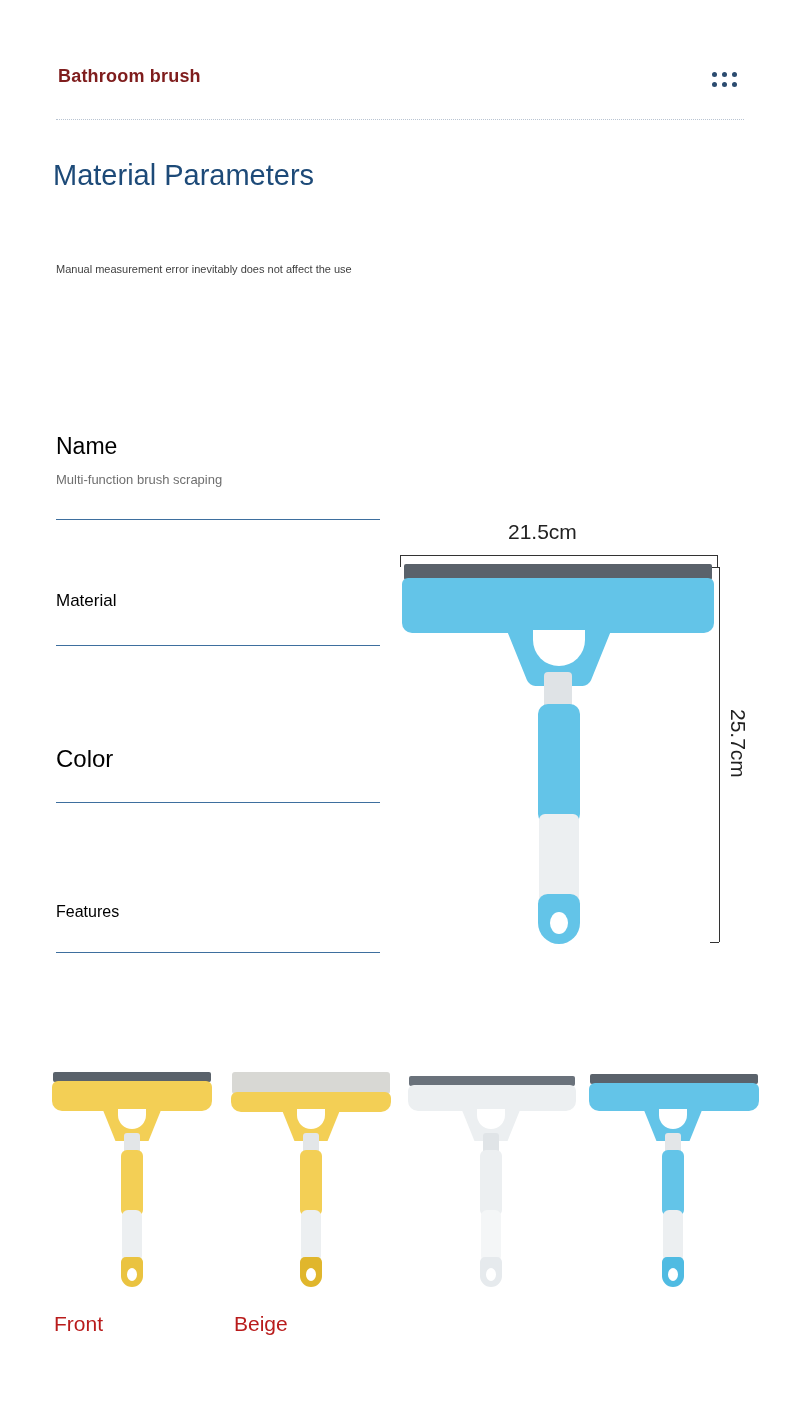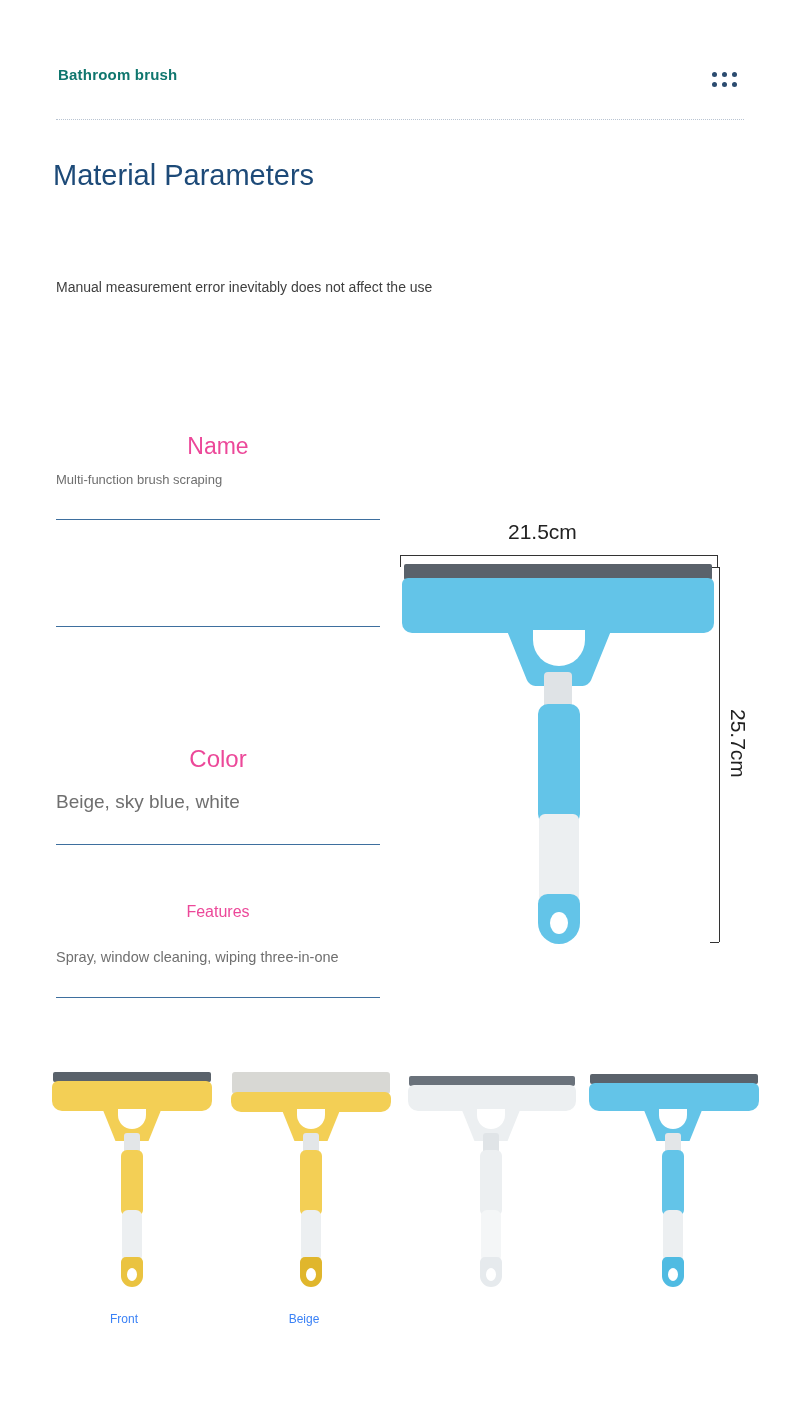--- a/index.html
+++ b/index.html
@@ -28,23 +28,23 @@
     top: 58px;
     width: 688px;
     height: 62px;
     border-bottom: 1px dotted #b9c4d2;
     box-sizing: border-box;
   }
   .header-title {
     position: absolute;
     left: 2px;
     top: 8px;
-    font-size: 15px;
+    font-size: 18px;
     font-weight: bold;
-    color: #0f766e;
+    color: #7f1d1d;
     letter-spacing: 0.2px;
   }
   .header-dots {
     position: absolute;
     right: 2px;
     top: 14px;
     width: 30px;
     height: 20px;
   }
   .header-dots span {
@@ -68,35 +68,34 @@
     top: 158px;
     width: 270px;
     font-size: 29px;
     color: #1d4a78;
     line-height: 34px;
     font-weight: normal;
   }
   .section-note {
     position: absolute;
     left: 56px;
-    top: 279px;
-    font-size: 14px;
+    top: 263px;
+    font-size: 11px;
     color: #3f3f3f;
   }
 
   
   .spec {
     position: absolute;
     left: 56px;
     width: 324px;
   }
   .spec-label {
-    color: #ec4899;
+    color: #000000;
     line-height: 1.1;
-    text-align: center;
   }
   .spec-value {
     color: #6f6f6f;
     line-height: 1.25;
   }
   .spec-rule {
     border-bottom: 1px solid #3e6f9e;
     width: 324px;
   }
 
@@ -217,23 +216,22 @@
   
   .variants {
     position: absolute;
     left: 0;
     top: 1060px;
     width: 790px;
     height: 300px;
   }
   .variant-caption {
     position: absolute;
-    font-size: 12px;
-    color: #3b82f6;
-    text-align: center;
+    font-size: 21px;
+    color: #b91c1c;
     width: 140px;
   }
 </style>
 </head>
 <body>
 
 <div class="page">
 
   <div class="header">
     <div class="header-title">Bathroom brush</div>
@@ -250,32 +248,31 @@
   <div class="section-title">Material Parameters</div>
   <div class="section-note">Manual measurement error inevitably does not affect the use</div>
 
   <div class="spec spec-1">
     <div class="spec-label">Name</div>
     <div class="spec-value">Multi-function brush scraping</div>
     <div class="spec-rule"></div>
   </div>
 
   <div class="spec spec-2">
+    <div class="spec-label">Material</div>
     <div class="spec-rule"></div>
   </div>
 
   <div class="spec spec-3">
     <div class="spec-label">Color</div>
-    <div class="spec-value">Beige, sky blue, white</div>
     <div class="spec-rule"></div>
   </div>
 
   <div class="spec spec-4">
     <div class="spec-label">Features</div>
-    <div class="spec-value">Spray, window cleaning, wiping three-in-one</div>
     <div class="spec-rule"></div>
   </div>
 
   <div class="diagram">
     <div class="dim-width-label">21.5cm</div>
     <div class="dim-top-line"></div>
     <div class="dim-top-tick-l"></div>
     <div class="dim-top-tick-r"></div>
     <div class="dim-right-line"></div>
     <div class="dim-right-tick-t"></div>

